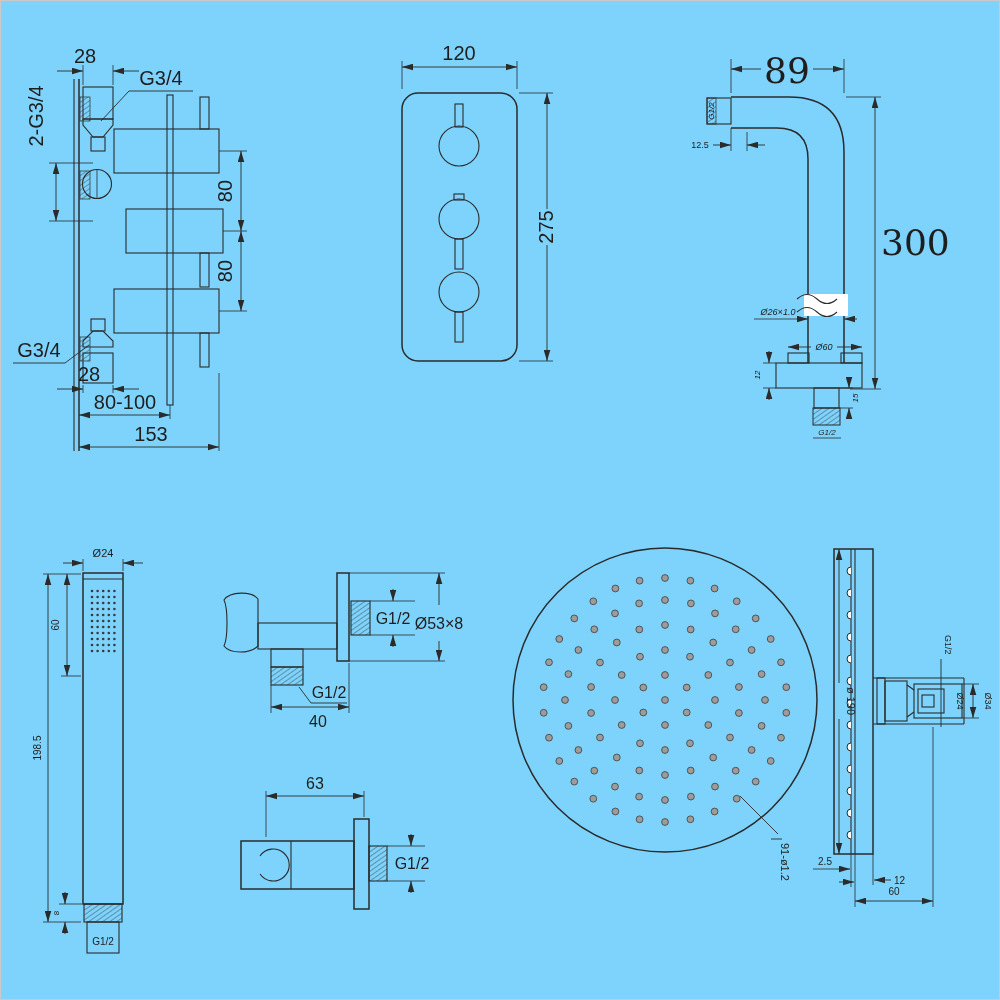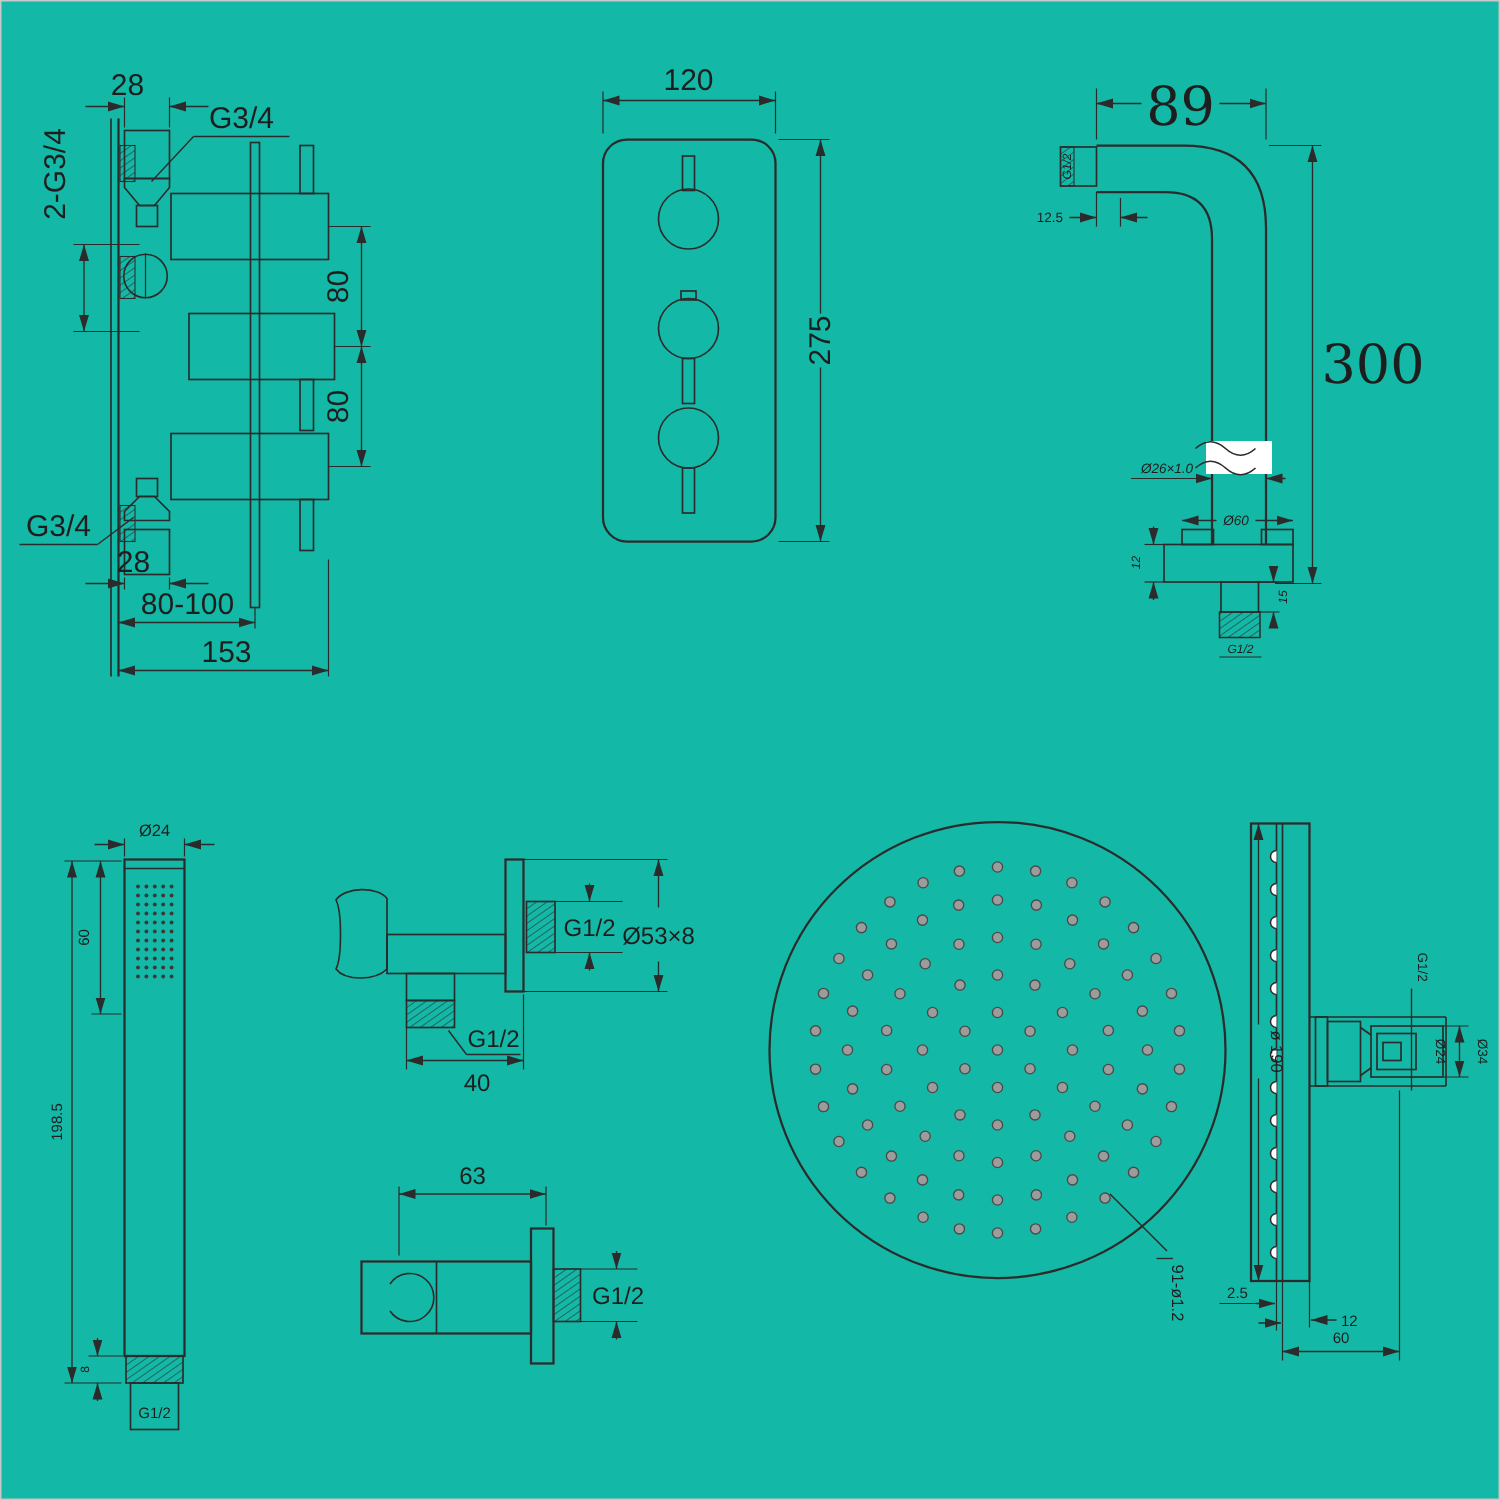--- a/index.html
+++ b/index.html
@@ -1,16 +1,16 @@
 <!DOCTYPE html>
 <html><head>
 <meta charset="utf-8">
 <style>
   html,body{margin:0;padding:0;background:#fff;}
-  .frame{width:998px;height:998px;border:1px solid #c9c9c9;background:#14b8a6;position:relative;overflow:hidden;}
+  .frame{width:998px;height:998px;border:1px solid #c9c9c9;background:#7dd3fc;position:relative;overflow:hidden;}
   svg{font-family:"Liberation Sans",sans-serif;}
   .ol{fill:none;stroke:#2b2b2b;stroke-width:1.5;stroke-linejoin:miter;}
   .ol2{fill:none;stroke:#2b2b2b;stroke-width:1.1;}
   .dim{fill:none;stroke:#2b2b2b;stroke-width:0.9;}
   .thin{fill:none;stroke:#2b2b2b;stroke-width:0.8;}
   text{fill:#1e1e1e;}
   .t20{font-size:20px;}
   .t16{font-size:16px;}
   .t11{font-size:11px;}
   .t10{font-size:10px;}

